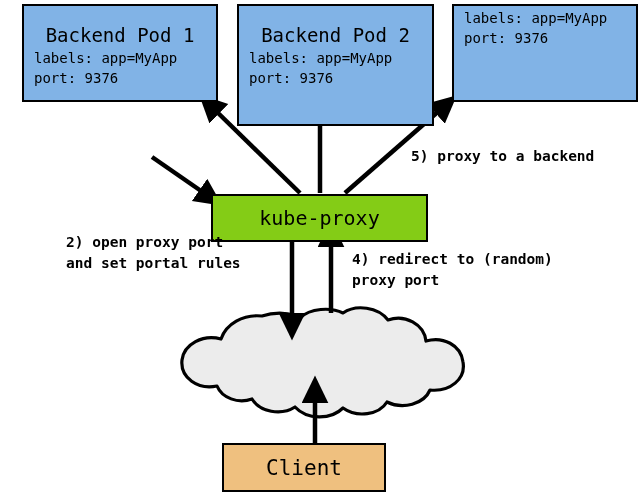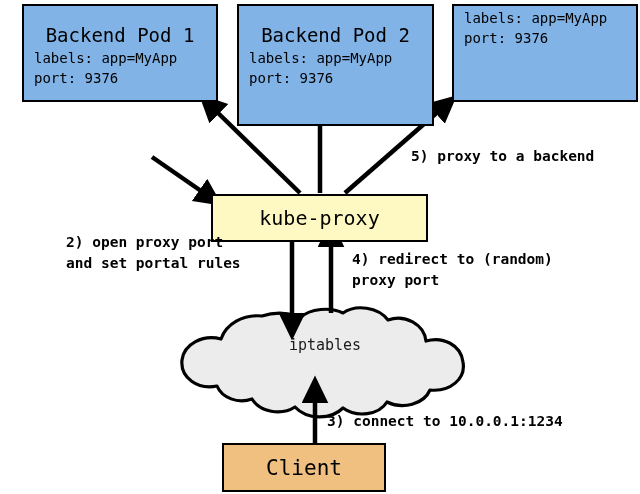--- a/index.html
+++ b/index.html
@@ -59,21 +59,21 @@
     background: #efbeef;
     display: flex;
     align-items: center;
     justify-content: center;
   }
   #apiserver .node-label { font-size: 20px; white-space: nowrap; }
 
   
   #kube-proxy {
     left: 211px; top: 194px; width: 217px; height: 48px;
-    background: #fef9c3;
+    background: #84cc16;
     display: flex;
     align-items: center;
     justify-content: center;
   }
   #kube-proxy .node-label { font-size: 20px; white-space: nowrap; }
 
   
   #client {
     left: 222px; top: 443px; width: 164px; height: 49px;
     background: #efc07f;
@@ -173,26 +173,24 @@
   <div class="node pod" id="pod-3">
     <div class="pod-line">labels: app=MyApp</div>
     <div class="pod-line">port: 9376</div>
   </div>
 
 
   <div class="node" id="kube-proxy">
     <span class="node-label">kube-proxy</span>
   </div>
 
-  <div id="iptables-label">iptables</div>
 
   <div class="node" id="client">
     <span class="node-label">Client</span>
   </div>
 
   <div class="step" id="step-2">2) open proxy port
 and set portal rules</div>
-  <div class="step" id="step-3">3) connect to 10.0.0.1:1234</div>
   <div class="step" id="step-4">4) redirect to (random)
 proxy port</div>
   <div class="step" id="step-5">5) proxy to a backend</div>
 
 </div>
 
 </body></html>

